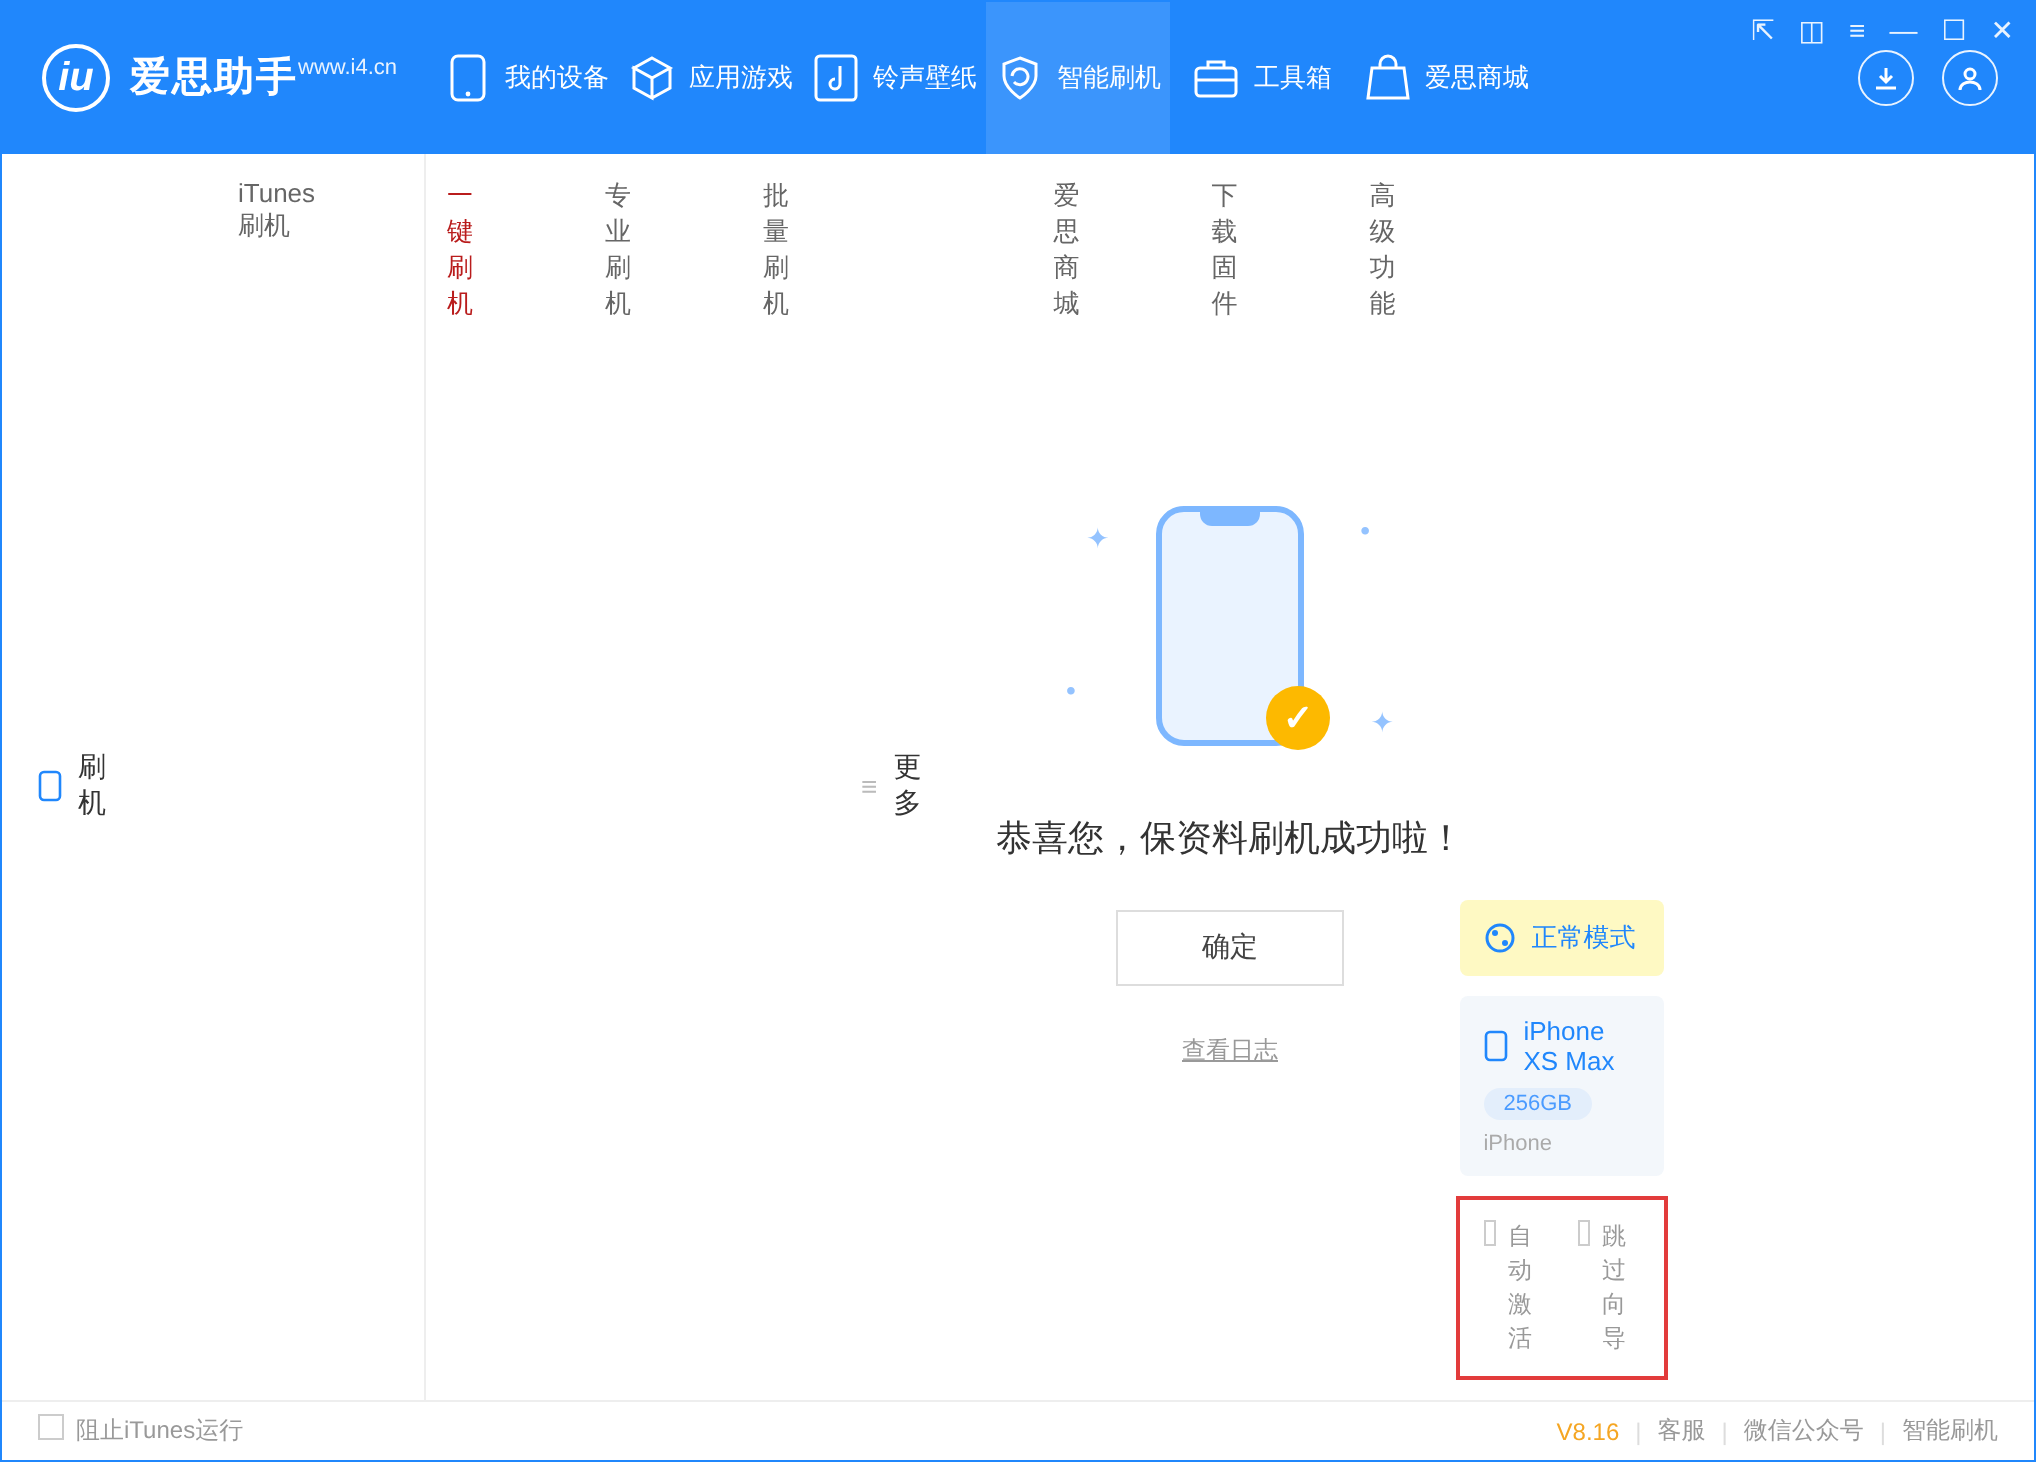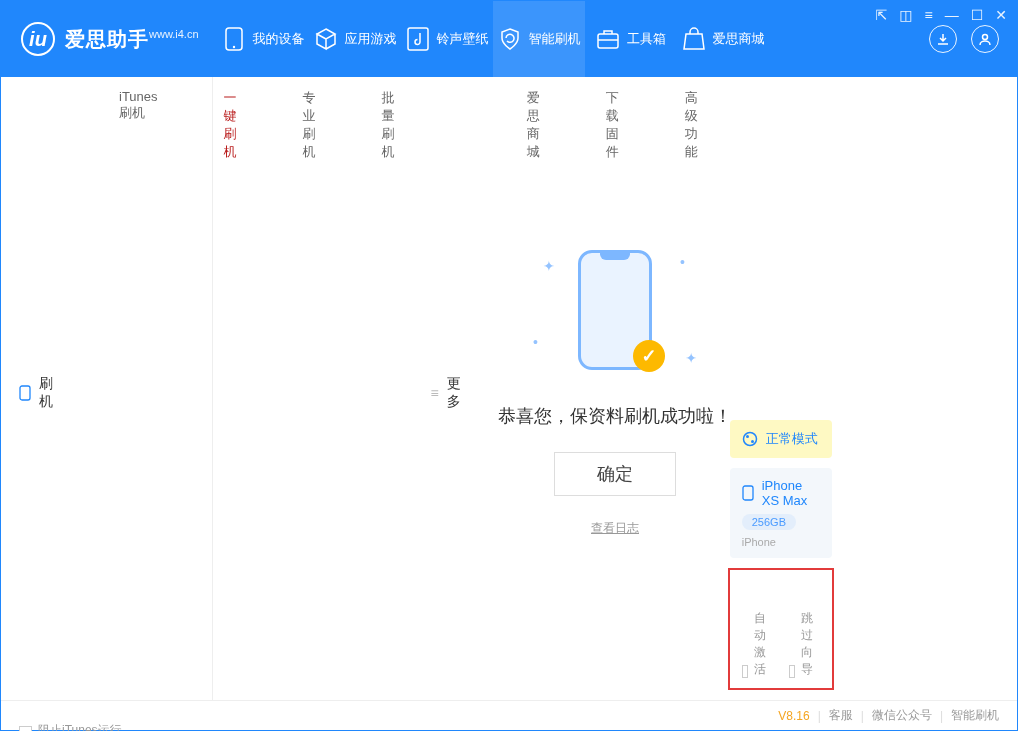--- a/index.html
+++ b/index.html
@@ -24,31 +24,31 @@
 .side-section-title { display: flex; align-items: center; gap: 8px; padding: 18px 18px 10px 18px; color: #333; font-size: 14px; }
 .side-item { padding: 12px 18px 12px 48px; cursor: pointer; color: #666; }
 .side-item.active { color: #b91c1c; }
 .side-bottom { margin-top: auto; padding: 10px 14px; display: flex; flex-direction: column; gap: 10px; }
 .mode-card { background: #fef9c3; border-radius: 4px; padding: 10px 12px; display: flex; align-items: center; gap: 8px; color: #2087fc; font-size: 13px; }
 .device-card { background: #f3f7fb; border-radius: 4px; padding: 10px 12px; display: flex; flex-direction: column; gap: 6px; color: #2087fc; font-size: 13px; }
 .device-name-row { display: flex; align-items: center; gap: 8px; font-weight: normal; }
 .storage-pill { background: #e3eefb; color: #4a9bff; border-radius: 10px; padding: 2px 10px; font-size: 11px; width: fit-content; }
 .device-type { color: #aaa; font-size: 11px; }
 .redbox { border: 2px solid #e23b3b; padding: 10px 12px; display: flex; gap: 16px; align-items: center; font-size: 12px; color: #999; margin: 0 -2px; }
-.chk { display: inline-flex; align-items: flex-end; gap: 6px; margin-top: 30px; }
+.chk { display: inline-flex; align-items: flex-start; gap: 6px; }
 .chk .box { width: 13px; height: 13px; border: 1px solid #ccc; background: #fff; }
 .main { flex: 1; display: flex; flex-direction: column; align-items: center; justify-content: center; gap: 24px; position: relative; }
 .phone-illustration { position: relative; width: 180px; height: 140px; display: flex; align-items: center; justify-content: center; }
 .phone-body { width: 74px; height: 120px; border: 3px solid #7db7ff; border-radius: 14px; background: #eaf3ff; position: relative; }
 .phone-notch { position: absolute; top: 0; left: 50%; transform: translateX(-50%); width: 30px; height: 7px; background: #7db7ff; border-radius: 0 0 6px 6px; }
 .checkbadge { position: absolute; right: 40px; bottom: 8px; width: 32px; height: 32px; background: #fdb900; border-radius: 50%; display: flex; align-items: center; justify-content: center; color: #fff; font-size: 18px; font-weight: bold; }
 .sparkle { position: absolute; color: #94c3ff; font-size: 14px; }
 .s1 { top: 18px; left: 18px; } .s2 { bottom: 30px; left: 8px; } .s3 { top: 14px; right: 20px; } .s4 { bottom: 14px; right: 8px; }
 .success-text { font-size: 18px; color: #333; }
-.ok-btn { border: 1px solid #ddd; background: #fff; padding: 9px 42px; font-size: 18px; color: #444; cursor: pointer; }
+.ok-btn { border: 1px solid #ddd; background: #fff; padding: 9px 42px; font-size: 14px; color: #444; cursor: pointer; }
 .log-link { font-size: 12px; color: #999; cursor: pointer; text-decoration: underline; }
 .statusbar { height: 30px; border-top: 1px solid #eee; display: flex; align-items: center; padding: 0 18px; font-size: 12px; color: #999; gap: 8px; }
 .statusbar .spacer { flex: 1; }
 .statusbar .link { color: #999; cursor: pointer; }
 .statusbar .sep { color: #ddd; }
 svg { display: block; }
 </style>
 </head>
 <body>
 

